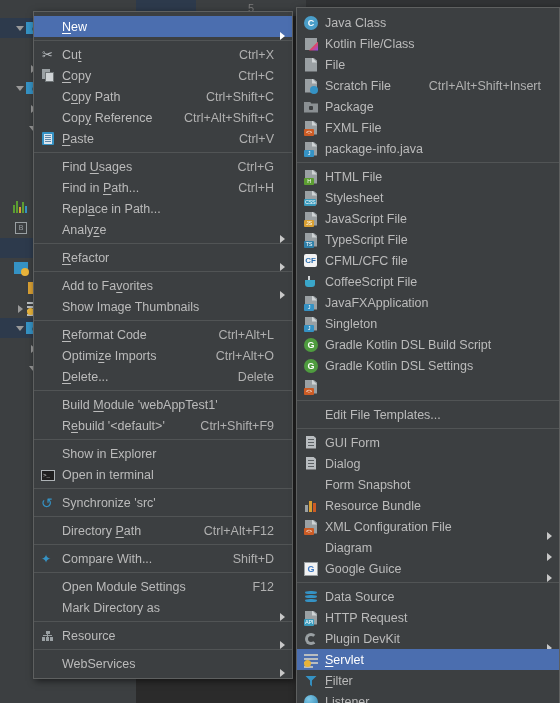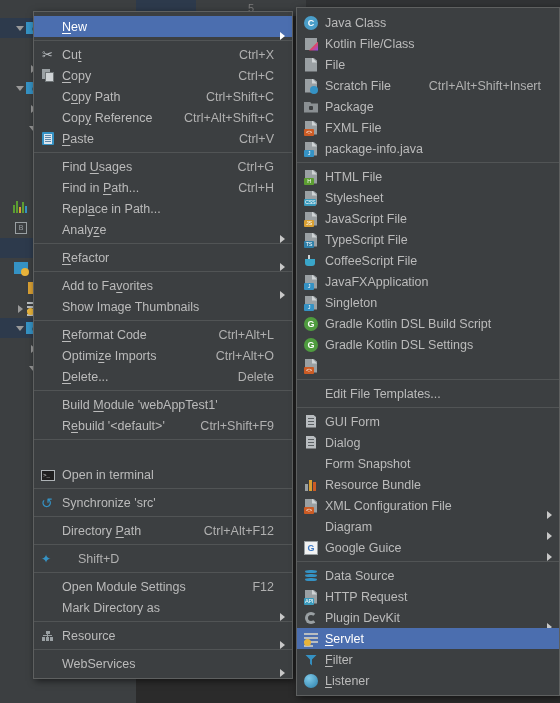--- a/index.html
+++ b/index.html
@@ -448,20 +448,21 @@
     </div>
     <div class="mi">
       <span class="mico"></span>
       <span class="mlabel">R<span class="u">e</span>build '&lt;default&gt;'</span>
       <span class="mkey">Ctrl+Shift+F9</span>
       <span class="mchev"></span>
     </div>
     <div class="msep"></div>
     <div class="mi">
       <span class="mico"></span>
+      <span class="mlabel">Show in Explorer</span>
       <span class="mchev"></span>
     </div>
     <div class="mi">
       <span class="mico">
         <span class="g-term">&gt;_</span>
       </span>
       <span class="mlabel">Open in terminal</span>
       <span class="mchev"></span>
     </div>
     <div class="msep"></div>
@@ -477,20 +478,21 @@
       <span class="mico"></span>
       <span class="mlabel">Directory <span class="u">P</span>ath</span>
       <span class="mkey">Ctrl+Alt+F12</span>
       <span class="mchev"></span>
     </div>
     <div class="msep"></div>
     <div class="mi">
       <span class="mico">
         <span class="g-cmp">✦</span>
       </span>
+      <span class="mlabel">Compare With...</span>
       <span class="mkey">Shift+D</span>
       <span class="mchev"></span>
     </div>
     <div class="msep"></div>
     <div class="mi">
       <span class="mico"></span>
       <span class="mlabel">Open Module Settings</span>
       <span class="mkey">F12</span>
       <span class="mchev"></span>
     </div>
@@ -622,20 +624,27 @@
         <span class="g-file">
           <span class="fold"></span>
         </span>
         <span class="g-badge" style="background:#2f7fa8;color:#fff">TS</span>
       </span>
       <span class="mlabel">TypeScript File</span>
       <span class="mchev"></span>
     </div>
     <div class="mi">
       <span class="mico">
+        <span class="g-sq" style="background:#f2f2f2;color:#2b6fb0">CF</span>
+      </span>
+      <span class="mlabel">CFML/CFC file</span>
+      <span class="mchev"></span>
+    </div>
+    <div class="mi">
+      <span class="mico">
         <span class="g-coffee">
           <span class="st"></span>
           <span class="cup"></span>
         </span>
       </span>
       <span class="mlabel">CoffeeScript File</span>
       <span class="mchev"></span>
     </div>
     <div class="mi">
       <span class="mico">

